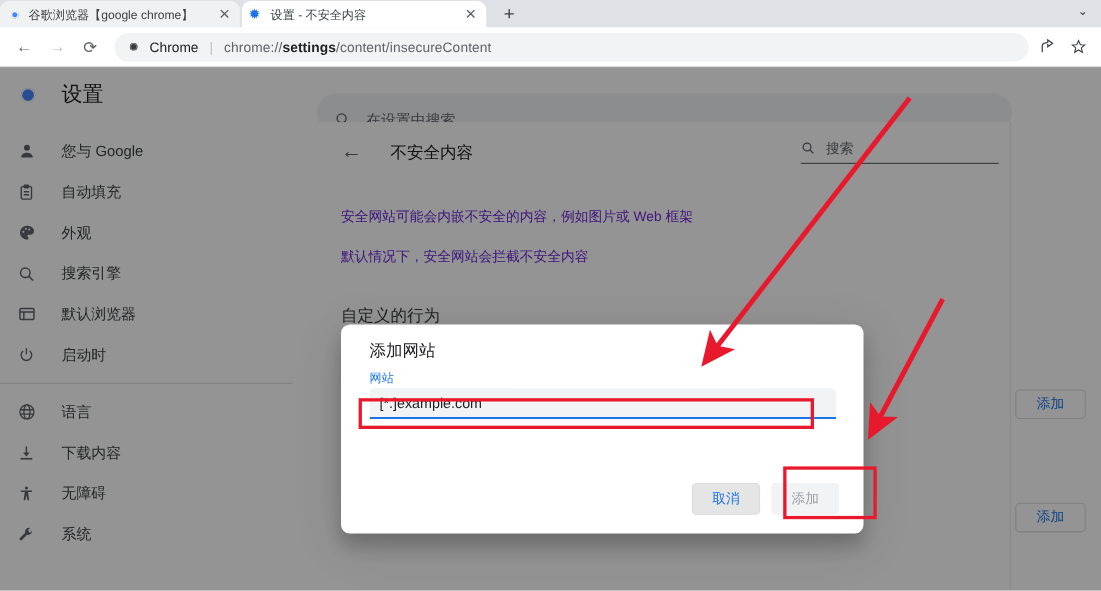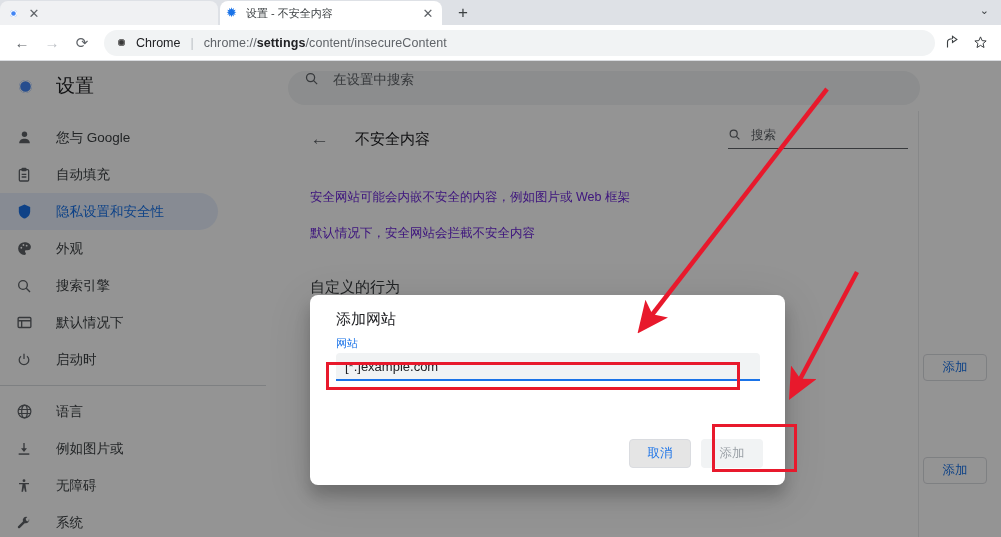--- a/index.html
+++ b/index.html
@@ -95,23 +95,23 @@
   }
   .settings-header {
     position:absolute; left:0; top:0; width:1001px; height:50px;
     background:#ffffff; display:flex; align-items:center;
   }
   .s-logo { margin-left: 12px; width:26px;height:26px;}
   .s-logo .chrome-dot{width:26px;height:26px;}
   .s-logo .chrome-dot::after{left:6.5px;top:6.5px;width:13px;height:13px;}
   .s-title { margin-left: 18px; font-size: 19px; color:#202124; }
   .s-search {
-    position:absolute; left: 288px; top: 10px; width: 632px; height: 34px;
+    position:absolute; left: 288px; top: 24px; width: 632px; height: 34px;
     background:#f1f3f4; border-radius: 17px;
-    display:flex; align-items:flex-start; padding: 0 16px; gap: 14px;
+    display:flex; align-items:flex-end; padding: 0 16px; gap: 14px;
   }
   .s-search .mag { color:#5f6368; font-size: 14px; }
   .s-search .ph { color:#5f6368; font-size: 13.5px; }
 
   .sidebar {
     position:absolute; left:0; top:50px; width: 282px; height: 426px;
     background:#ffffff; padding-top: 8px;
   }
   .side-item {
     height: 37px; display:flex; align-items:center;
@@ -197,20 +197,21 @@
 </style>
 </head>
 <body>
 
 <div id="root">
 
   <div class="tabstrip">
 
     <div class="tab tab1">
       <span class="tab-favicon"><span class="chrome-dot"></span></span>
+      <span class="tab-title">谷歌浏览器【google chrome】</span>
       <span class="tab-close">✕</span>
     </div>
 
     <div class="tab tab2">
       <span class="tab-favicon gear-ico">✹</span>
       <span class="tab-title">设置 - 不安全内容</span>
       <span class="tab-close">✕</span>
     </div>
 
     <div class="new-tab">+</div>
@@ -273,28 +274,20 @@
         <span class="si-ico">
           <svg width="16" height="16" viewBox="0 0 24 24" fill="none" stroke="currentColor" stroke-width="1.9">
               <rect x="5" y="4" width="14" height="17" rx="1.5"></rect>
               <rect x="9" y="2" width="6" height="3.5" rx="1" fill="currentColor"></rect>
               <path d="M8.5 11h7M8.5 15h7"></path>
             </svg>
         </span>
         <span>自动填充</span>
       </div>
 
-      <div class="side-item active">
-        <span class="si-ico">
-          <svg width="17" height="17" viewBox="0 0 24 24" fill="currentColor">
-              <path d="M12 2 L20 5.5 v6 c0 5-3.4 9-8 10.5 -4.6-1.5-8-5.5-8-10.5 v-6z"></path>
-            </svg>
-        </span>
-        <span>隐私设置和安全性</span>
-      </div>
 
       <div class="side-item">
         <span class="si-ico">
           <svg width="17" height="17" viewBox="0 0 24 24" fill="currentColor">
               <path d="M12 3a9 9 0 100 18c1.3 0 2-.9 2-1.8 0-1.6-1.4-1.8-1.4-3 0-.9.8-1.6 1.8-1.6H16a5 5 0 005-5c0-3.7-4-6.6-9-6.6z"></path>
               <circle cx="7.5" cy="11" r="1.3" fill="#fff"></circle>
               <circle cx="10.5" cy="7" r="1.3" fill="#fff"></circle>
               <circle cx="15" cy="8" r="1.3" fill="#fff"></circle>
             </svg>
         </span>
@@ -311,21 +304,21 @@
         <span>搜索引擎</span>
       </div>
 
       <div class="side-item">
         <span class="si-ico">
           <svg width="17" height="17" viewBox="0 0 24 24" fill="none" stroke="currentColor" stroke-width="1.9">
               <rect x="3" y="5" width="18" height="14" rx="1.5"></rect>
               <path d="M3 9.5h18M8 9.5V19"></path>
             </svg>
         </span>
-        <span>默认情况下</span>
+        <span>默认浏览器</span>
       </div>
 
       <div class="side-item">
         <span class="si-ico">
           <svg width="16" height="16" viewBox="0 0 24 24" fill="none" stroke="currentColor" stroke-width="1.9">
               <path d="M7.5 6.2a7.2 7.2 0 109 0"></path>
               <path d="M12 2.5v8"></path>
             </svg>
         </span>
         <span>启动时</span>
@@ -344,21 +337,21 @@
         <span>语言</span>
       </div>
 
       <div class="side-item">
         <span class="si-ico">
           <svg width="16" height="16" viewBox="0 0 24 24" fill="currentColor">
               <path d="M11 3h2v8h3.5L12 16.5 7.5 11H11z"></path>
               <rect x="4" y="18.5" width="16" height="2.2"></rect>
             </svg>
         </span>
-        <span>例如图片或</span>
+        <span>下载内容</span>
       </div>
 
       <div class="side-item">
         <span class="si-ico">
           <svg width="16" height="16" viewBox="0 0 24 24" fill="currentColor">
               <circle cx="12" cy="4" r="2.1"></circle>
               <path d="M4.5 7.5h15v2h-5.3l1.6 11h-2.3L12 14l-1.5 6.5H8.2l1.6-11H4.5z"></path>
             </svg>
         </span>
         <span>无障碍</span>

